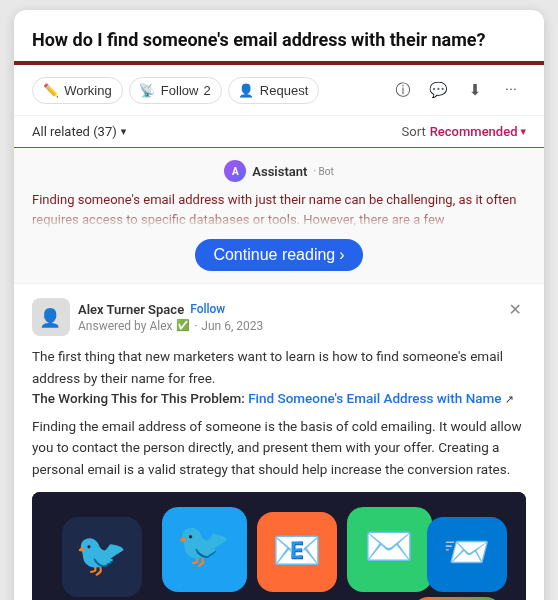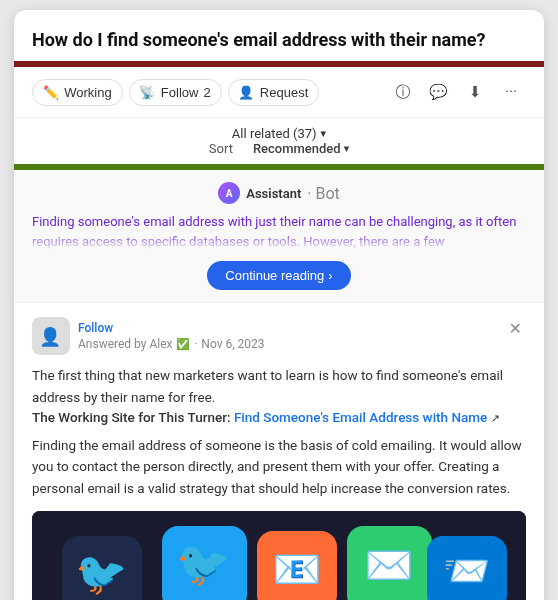--- a/index.html
+++ b/index.html
@@ -18,21 +18,21 @@
       width: 530px;
       box-shadow: 0 2px 12px rgba(0,0,0,0.15);
       overflow: hidden;
     }
     .question-title {
       padding: 18px 18px 10px 18px;
       font-size: 18px;
       font-weight: 700;
       color: #111;
       line-height: 1.3;
-      border-bottom: 6px solid #7f1d1d;
+      border-bottom: 4px solid #7f1d1d;
     }
     .action-bar {
       display: flex;
       align-items: center;
       padding: 10px 18px;
       gap: 6px;
       border-bottom: 1px solid #f0f0f0;
     }
     .action-btn {
       display: flex;
@@ -54,47 +54,46 @@
       display: flex;
       align-items: center;
       justify-content: center;
       border-radius: 50%;
       cursor: pointer;
       color: #555;
       font-size: 15px;
     }
     .filter-bar {
       display: flex;
-      align-items: center;
+      align-items: flex-end;
       justify-content: space-between;
       padding: 8px 18px;
-      border-bottom: 6px solid #4d7c0f;
-      flex-direction: column;
+      border-bottom: 1px solid #4d7c0f;
     }
     .filter-left {
       display: flex;
       align-items: center;
       gap: 4px;
       font-size: 13px;
       color: #333;
       cursor: pointer;
     }
     .filter-right {
       display: flex;
       align-items: center;
-      gap: 20px;
+      gap: 4px;
       font-size: 13px;
       color: #555;
     }
     .filter-dropdown {
       display: flex;
       align-items: center;
       gap: 3px;
       font-size: 13px;
-      color: #404040;
+      color: #be185d;
       font-weight: 500;
       cursor: pointer;
     }
     .assistant-box {
       background: #f9f9f9;
       border-bottom: 1px solid #f0f0f0;
       padding: 12px 18px;
       text-align: center;
     }
     .assistant-header {
@@ -115,26 +114,26 @@
       color: white;
       font-size: 10px;
       font-weight: bold;
     }
     .assistant-name {
       font-size: 13px;
       font-weight: 600;
       color: #333;
     }
     .assistant-badge {
-      font-size: 16px;
+      font-size: 10px;
       color: #888;
     }
     .assistant-text {
       font-size: 13px;
-      color: #6d28d9;
+      color: #7f1d1d;
       line-height: 1.5;
       text-align: left;
       margin-bottom: 10px;
       overflow: hidden;
       max-height: 40px;
       position: relative;
     }
     .assistant-text::after {
       content: '';
       position: absolute;
@@ -143,21 +142,21 @@
       right: 0;
       height: 20px;
       background: linear-gradient(transparent, #f9f9f9);
     }
     .continue-btn {
       background: #2563eb;
       color: white;
       border: none;
       border-radius: 20px;
       padding: 7px 18px;
-      font-size: 13px;
+      font-size: 16px;
       font-weight: 500;
       cursor: pointer;
       display: inline-flex;
       align-items: flex-end;
       gap: 4px;
     }
     .answer-card {
       padding: 14px 18px;
       border-bottom: 1px solid #f0f0f0;
     }
@@ -313,37 +312,38 @@
       <span>›</span>
     </button>
   </div>
 
   <div class="answer-card">
     <div class="answer-header">
       <div class="author-info">
         <div class="author-avatar">👤</div>
         <div class="author-meta">
           <div class="author-name-row">
+            <span class="author-name">Alex Turner Space</span>
             <a class="follow-link" href="#">Follow</a>
           </div>
           <div class="author-sub">
             <span>Answered by Alex</span>
             <span class="verified-icon">✅</span>
             <span class="dot-separator">·</span>
-            <span>Nov 6, 2023</span>
+            <span>Jun 6, 2023</span>
           </div>
         </div>
       </div>
       <div class="close-btn">✕</div>
     </div>
 
     <p class="answer-text">The first thing that new marketers want to learn is how to find someone's email address by their name for free.</p>
 
     <p class="working-site">
-      <span>The Working Site for This Turner: </span><a href="#">Find Someone's Email Address with Name</a> <span style="font-size:11px">↗</span>
+      <span>The Working This for This Problem: </span><a href="#">Find Someone's Email Address with Name</a> <span style="font-size:11px">↗</span>
     </p>
 
     <p class="answer-body-text">Finding the email address of someone is the basis of cold emailing. It would allow you to contact the person directly, and present them with your offer. Creating a personal email is a valid strategy that should help increase the conversion rates.</p>
 
     <div class="image-area">
       <svg width="100%" height="190" viewBox="0 0 494 190" xmlns="http://www.w3.org/2000/svg">
 
         <rect width="494" height="190" fill="#1a1a2e"></rect>
 
         <rect x="30" y="25" width="80" height="80" rx="16" fill="#1e2a4a"></rect>

